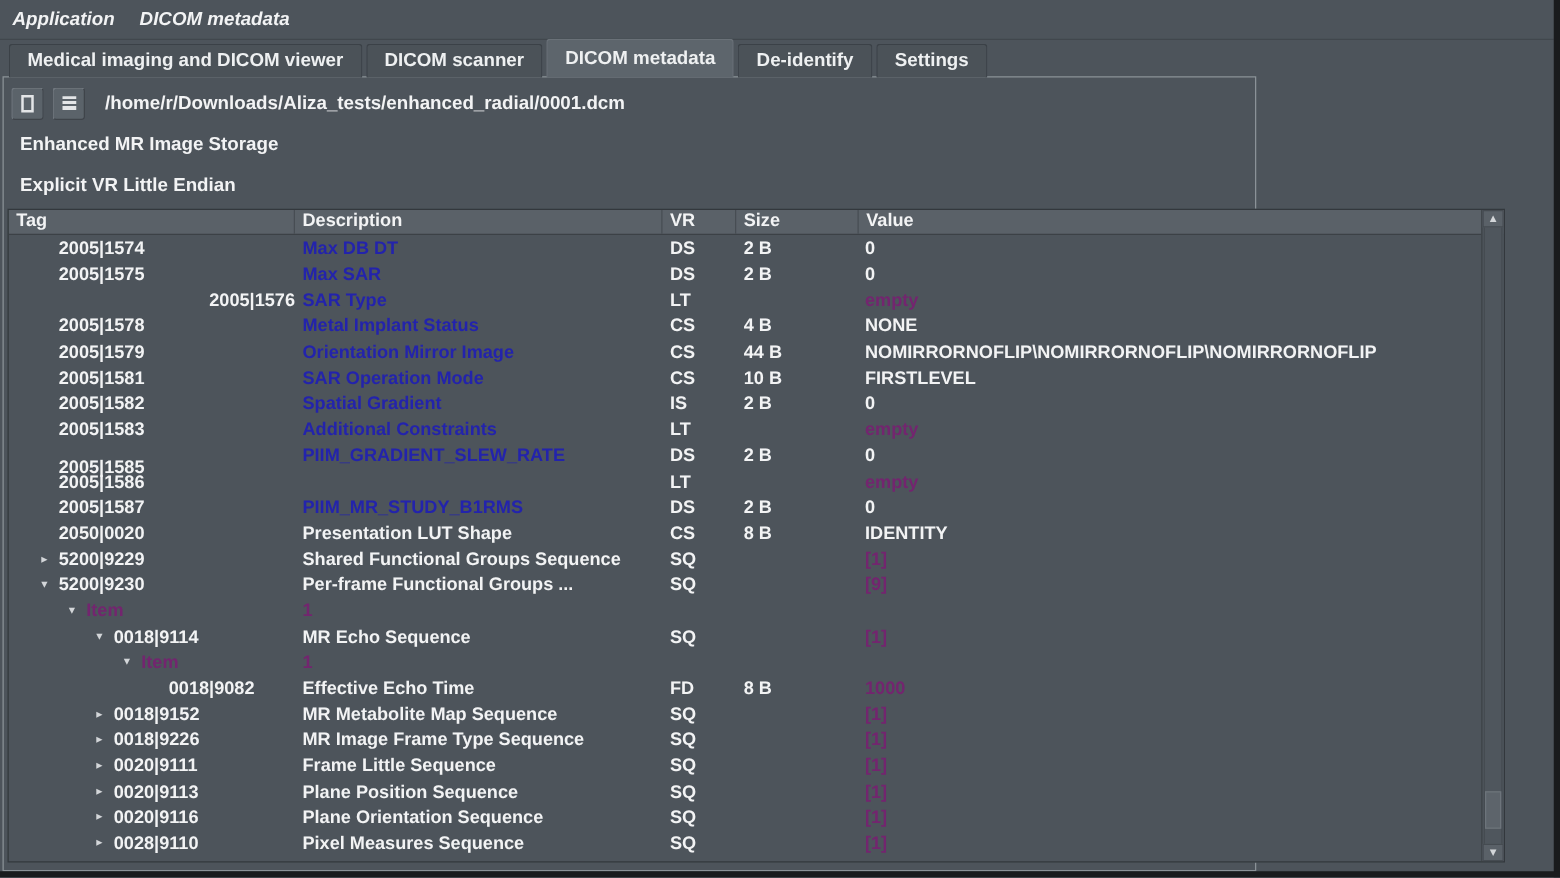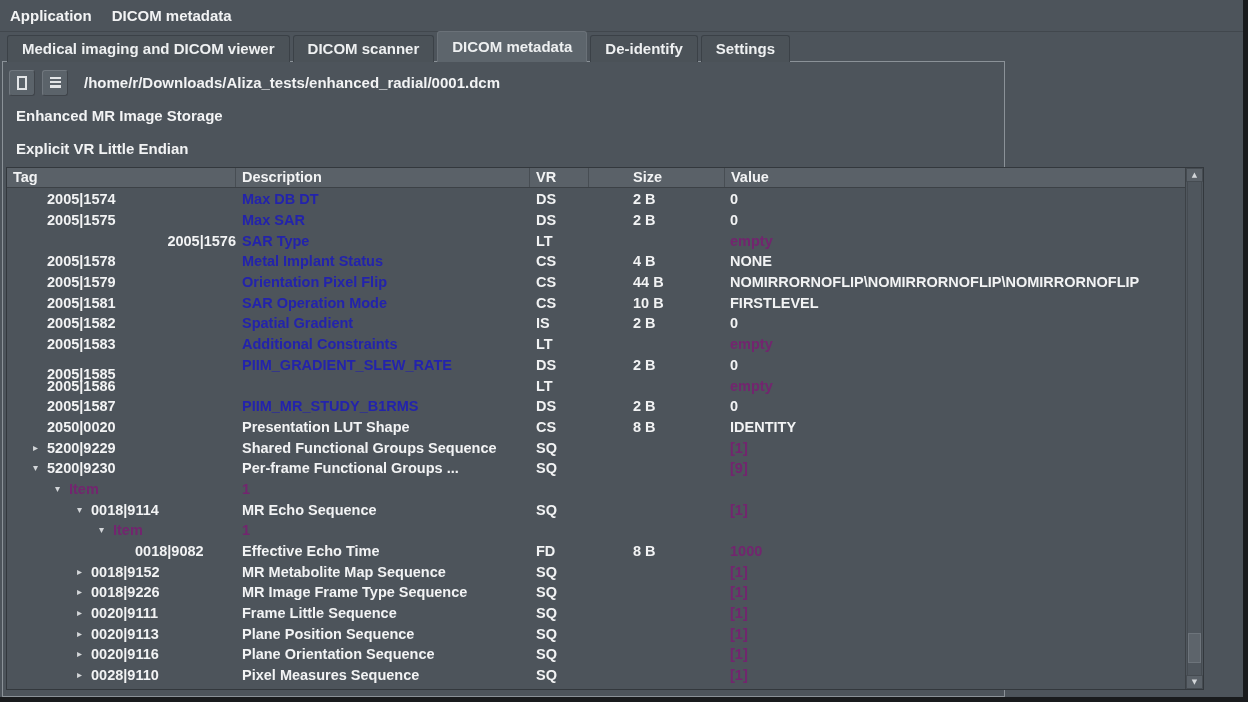--- a/index.html
+++ b/index.html
@@ -4,21 +4,21 @@
 <style>
   * { box-sizing: border-box; margin: 0; padding: 0; }
   html,body { width:1248px; height:702px; overflow:hidden; }
   body {
     font-family:"Liberation Sans", sans-serif;
     background:#4d545b; position:relative; color:#f2f3f4;
   }
   
   .menubar { position:absolute; top:0; left:0; width:1243px; height:32px;
     display:flex; align-items:center; background:#4d545b;
-    border-bottom:1px solid #41474d; }
+    border-bottom:1px solid #41474d;font-style:italic; }
   .menu-item { padding:0 10px; font-size:15px; font-weight:700; color:#f2f3f4; cursor:default; }
   
   .tabbar { position:absolute; top:33px; left:7px; height:29px; display:flex; align-items:flex-end; z-index:3; }
   .tab { background:#4b5258; border:1px solid #3b4147; border-bottom:none;
     border-radius:3px 3px 0 0; margin-right:3px; padding:0 14px;
     height:27px; line-height:26px; font-size:15px; font-weight:700; color:#eef0f1; cursor:default; }
   .tab.active { background:#5d656c; height:31px; line-height:30px; border-color:#6a7178; }
   
   .panel { position:absolute; left:2px; top:61px; width:1003px; height:636px;
     border:1px solid #8b9298; background:#4d545b; }
@@ -35,21 +35,21 @@
   .info-ts { top:78px; }
   
   .table-frame { position:absolute; left:3px; top:105px; width:1198px; height:523px;
     border:1px solid #33383d; background:#4d545b; overflow:hidden; }
   .thead { display:flex; height:20px; background:#5a6168; border-bottom:1px solid #3c4146;
     font-size:14.5px; font-weight:700; color:#f2f3f4; }
   .thead .cell { border-right:1px solid #474d53; padding-left:6px; line-height:19px; overflow:hidden; }
   .cell-tag { width:229px; flex:none; }
   .cell-desc { width:294px; flex:none; }
   .cell-vr { width:59px; flex:none; }
-  .cell-size { width:98px; flex:none;margin-left:38px; }
+  .cell-size { width:98px; flex:none; }
   .cell-value { flex:1; }
   .tbody { position:absolute; top:21px; left:0; right:18px; bottom:0; overflow:hidden; }
   .row { display:flex; height:20.7px; align-items:center; font-size:14.5px; font-weight:700; color:#f2f3f4; }
   .row .cell { overflow:hidden; white-space:nowrap; }
   .row .cell-desc, .row .cell-vr, .row .cell-size { padding-left:6px; }
   .row .cell-value { padding-left:5px; }
   .tag-cell { display:flex; align-items:center; }
   .arrow { width:14px; flex:none; font-family:"DejaVu Sans",sans-serif; font-size:10px;
     color:#d3d6d9; line-height:1; }
   .c-private { color:#2323ac; }
@@ -147,21 +147,21 @@
             <div class="cell cell-desc c-private">Metal Implant Status</div>
             <div class="cell cell-vr">CS</div>
             <div class="cell cell-size">4 B</div>
             <div class="cell cell-value">NONE</div>
           </div>
           <div class="row">
             <div class="cell cell-tag tag-cell" style="padding-left: 26px;">
               <span class="arrow"></span>
               <span>2005|1579</span>
             </div>
-            <div class="cell cell-desc c-private">Orientation Pixel Flip</div>
+            <div class="cell cell-desc c-private">Orientation Mirror Image</div>
             <div class="cell cell-vr">CS</div>
             <div class="cell cell-size">44 B</div>
             <div class="cell cell-value">NOMIRRORNOFLIP\NOMIRRORNOFLIP\NOMIRRORNOFLIP</div>
           </div>
           <div class="row">
             <div class="cell cell-tag tag-cell" style="padding-left: 26px;">
               <span class="arrow"></span>
               <span>2005|1581</span>
             </div>
             <div class="cell cell-desc c-private">SAR Operation Mode</div>

